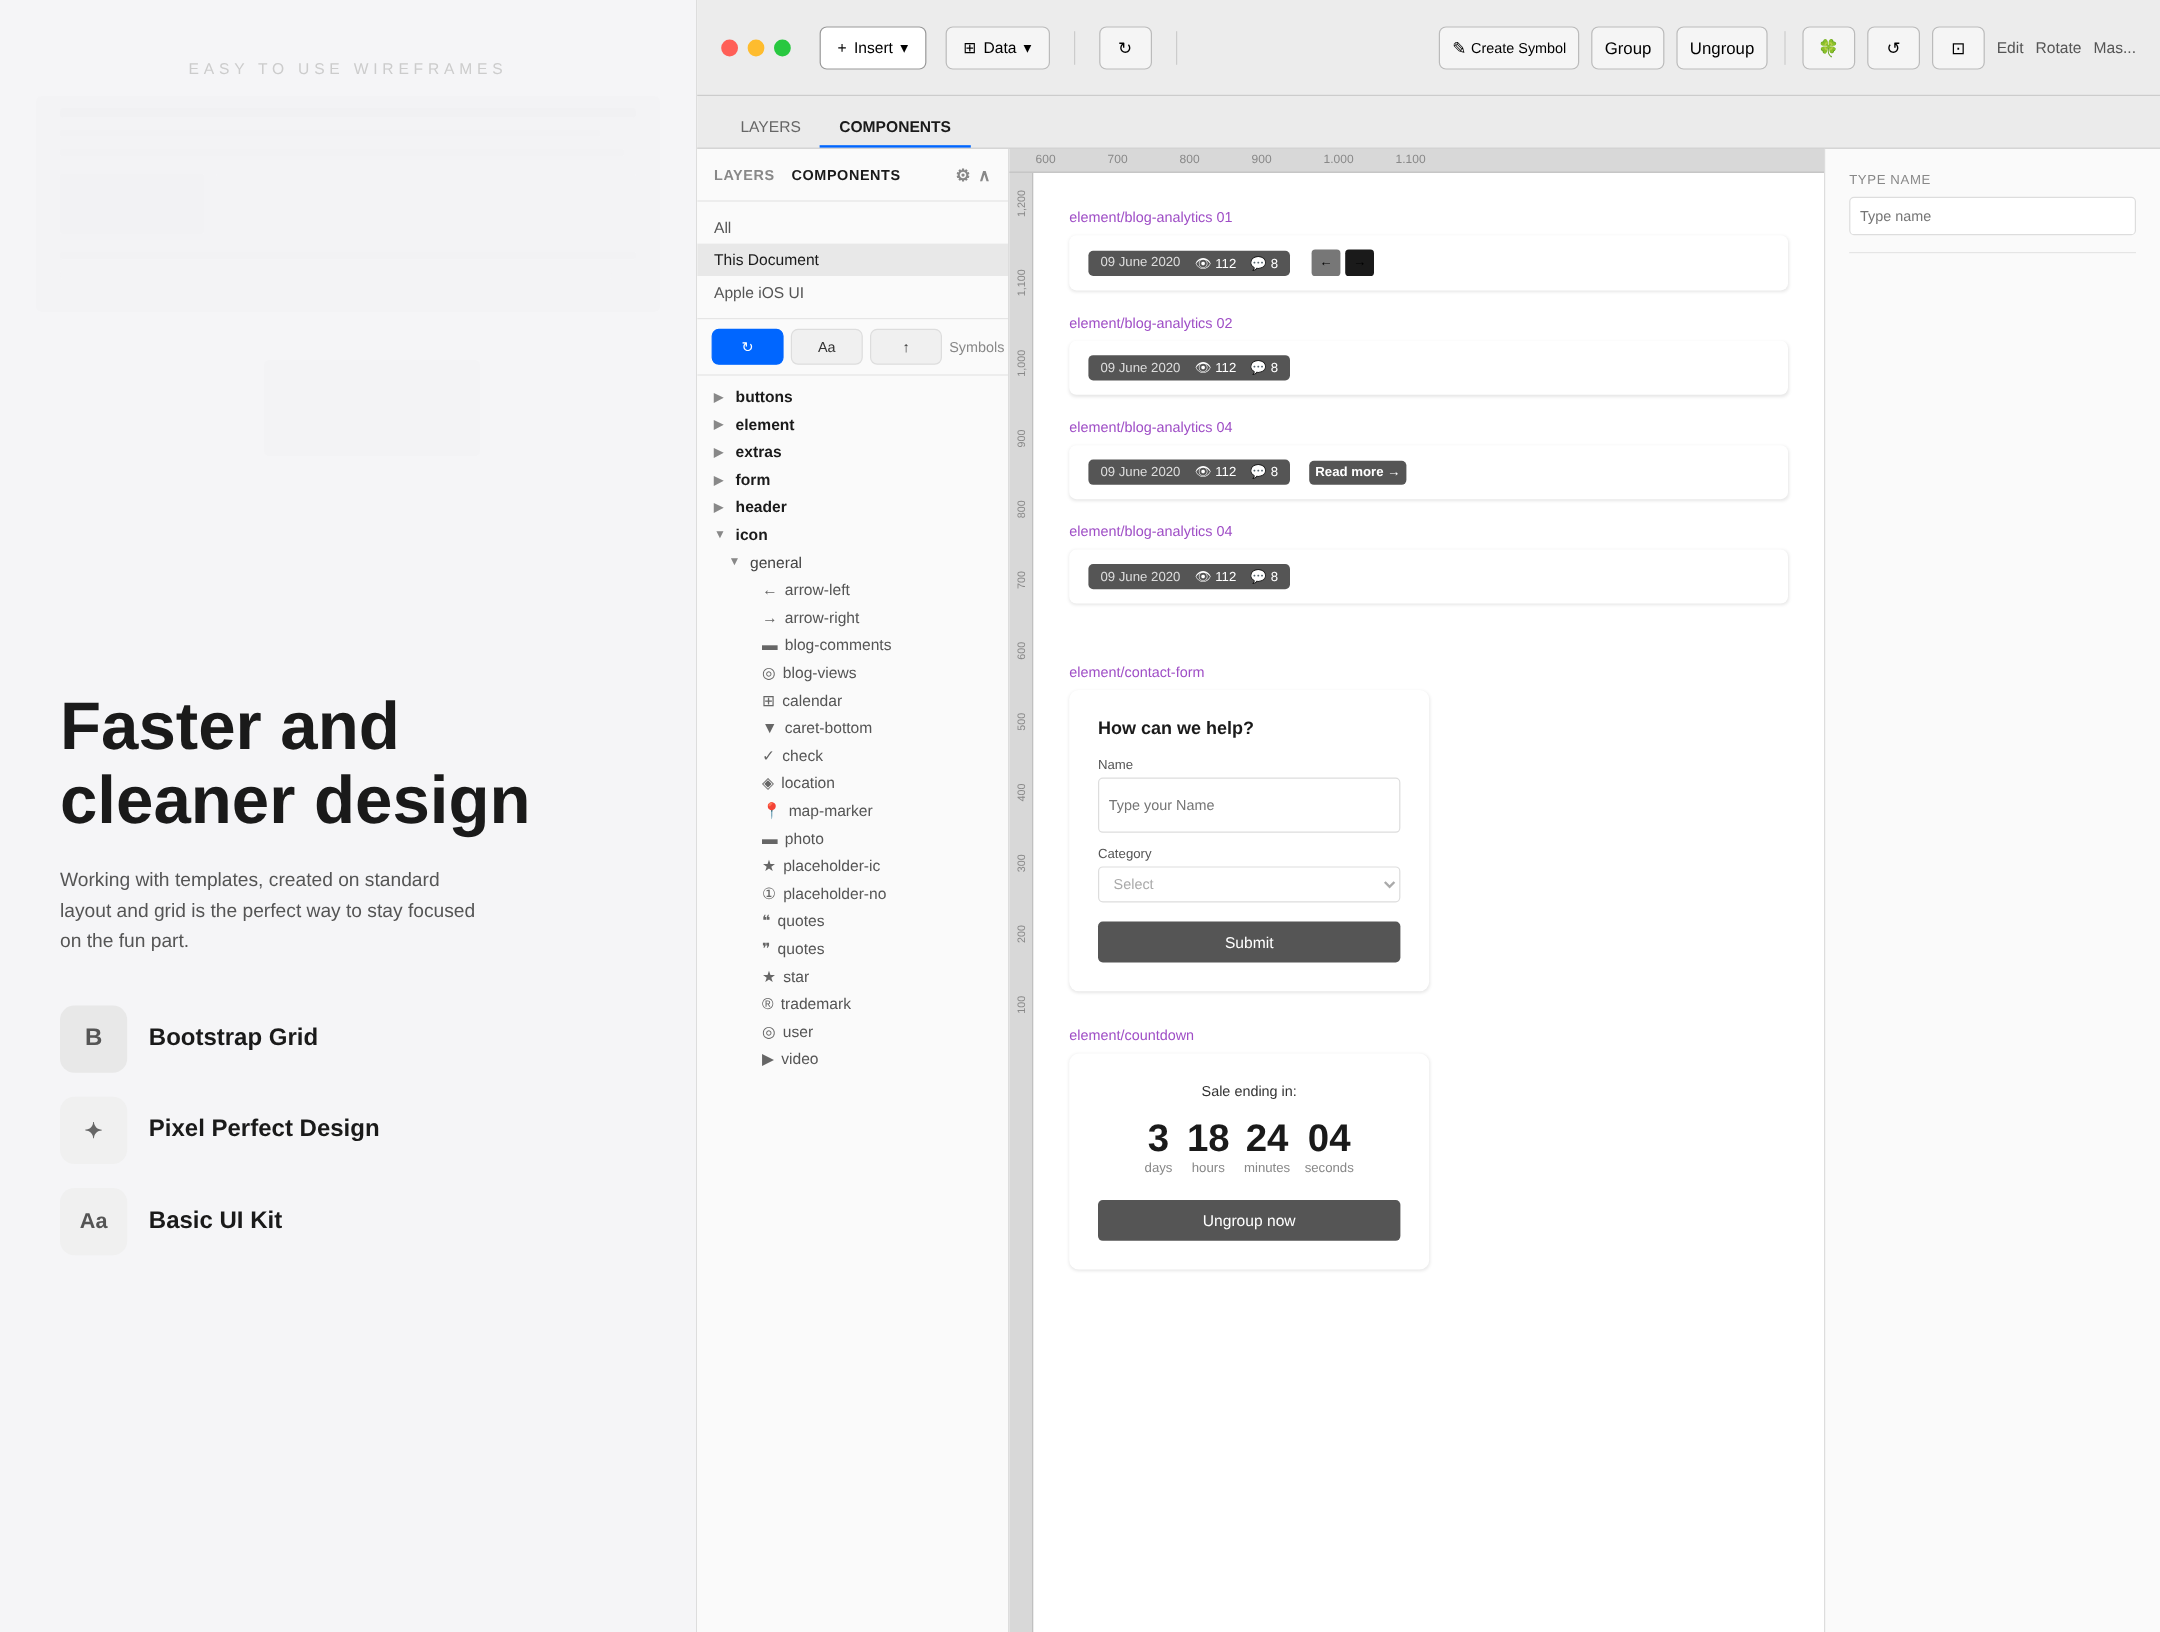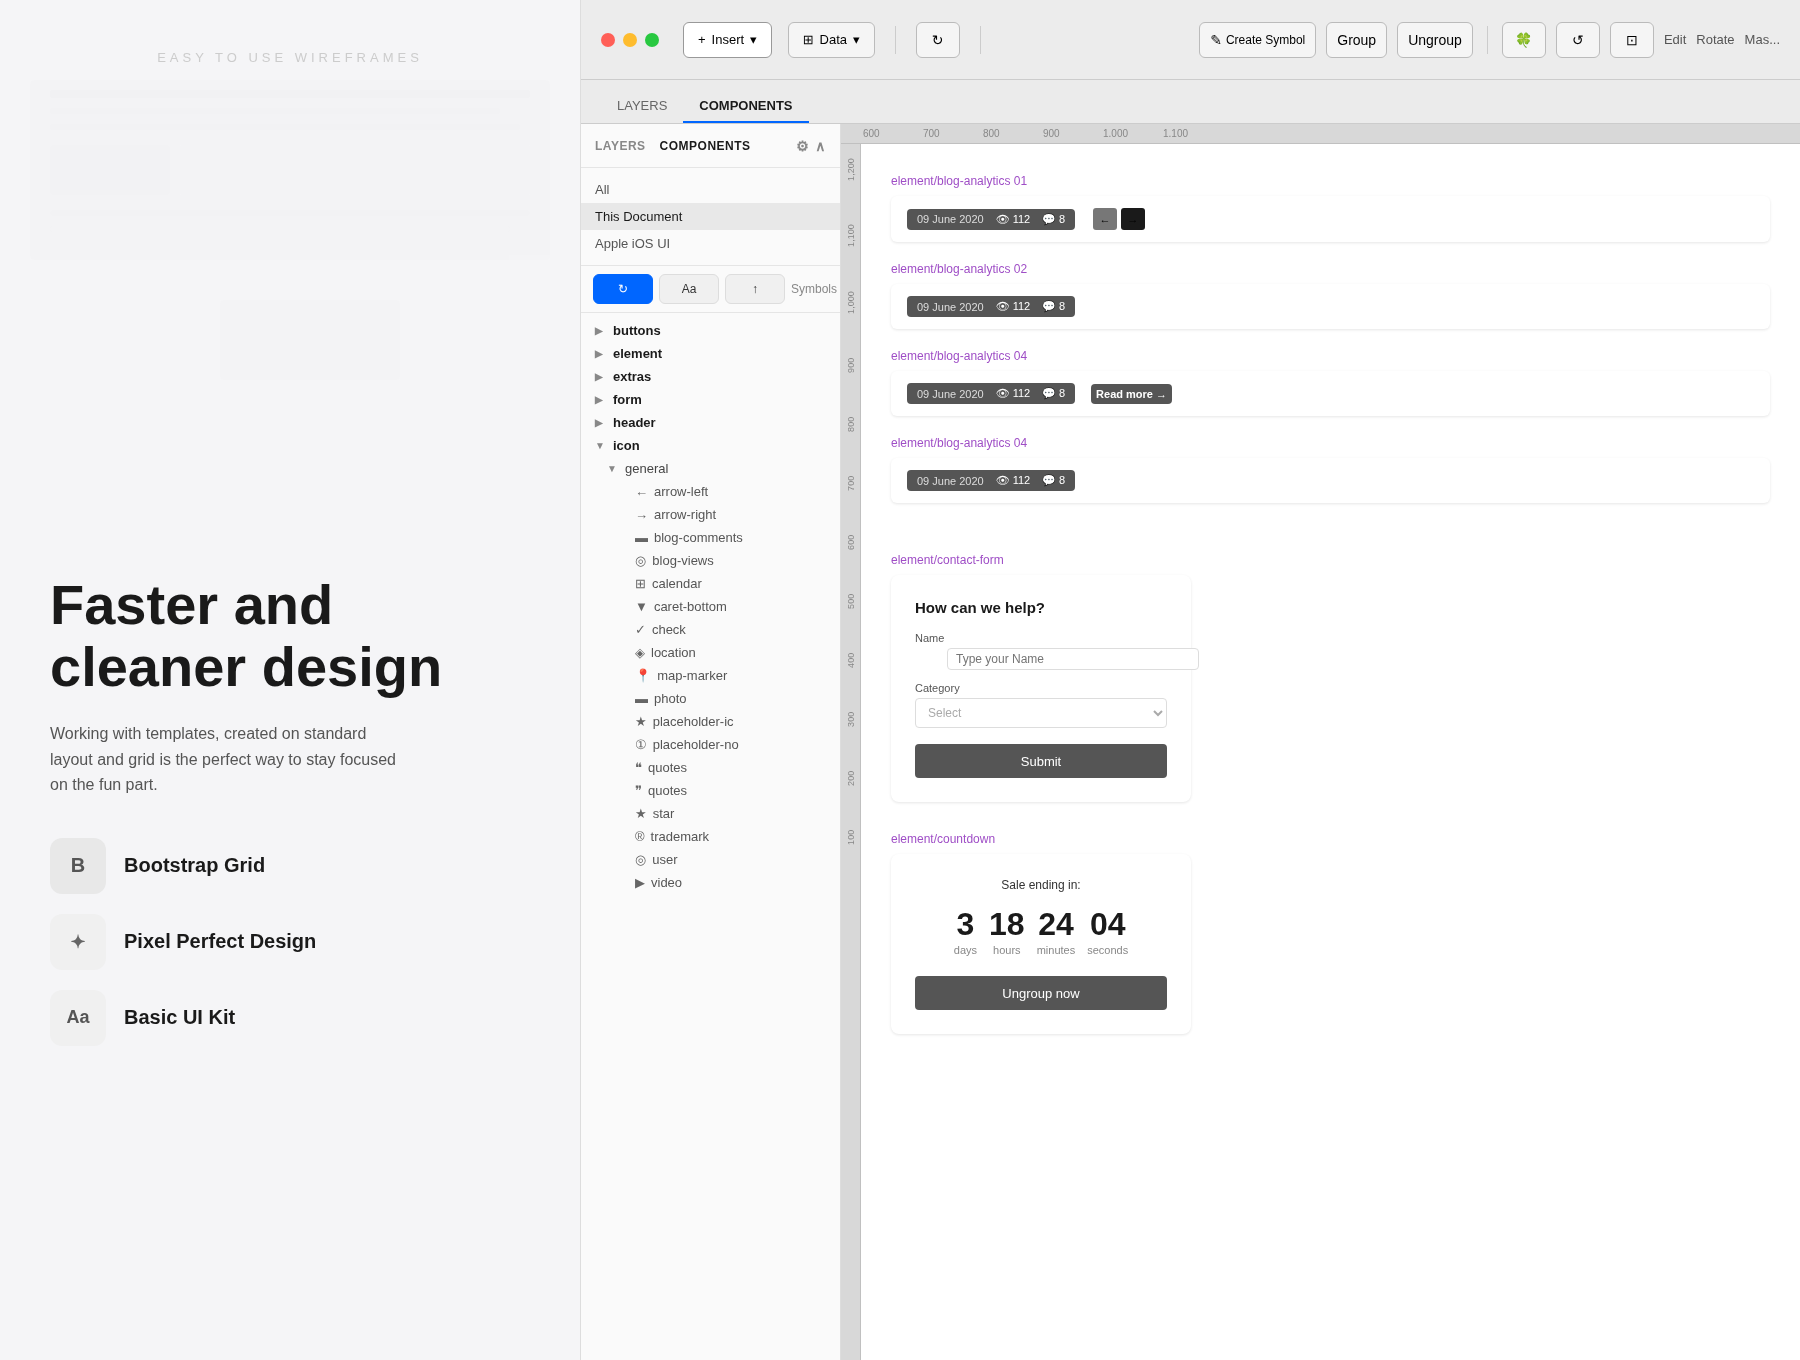--- a/index.html
+++ b/index.html
@@ -369,27 +369,26 @@
       border-radius: 8px;
       padding: 24px;
       box-shadow: 0 1px 3px rgba(0,0,0,0.1);
       max-width: 300px;
     }
     .form-title { font-size: 15px; font-weight: 600; color: #1a1a1a; margin-bottom: 16px; }
     .form-group { margin-bottom: 12px; }
     .form-label { font-size: 11px; color: #555; margin-bottom: 4px; display: block; }
     .form-input {
       width: 100%;
-      height: 22px;
+      height: 46px;
       border: 1px solid #ddd;
       border-radius: 4px;
       padding: 0 8px;
       font-size: 12px;
       color: #aaa;
-      margin-left: 32px;
     }
     .form-select {
       width: 100%;
       height: 30px;
       border: 1px solid #ddd;
       border-radius: 4px;
       padding: 0 8px;
       font-size: 12px;
       color: #aaa;
       background: white;
@@ -872,15 +871,22 @@
                 </div>
               </div>
               <button class="countdown-purchase">Ungroup now</button>
             </div>
           </div>
 
         </div>
       </div>
     </div>
 
+    <div class="right-panel">
+      <div class="right-panel-section">
+        <div class="rp-label">Type name</div>
+        <input class="rp-input" type="text" placeholder="Type name" style="">
+      </div>
+      <div class="rp-divider"></div>
+    </div>
 
   </div>
 </div>
 
 </body></html>

